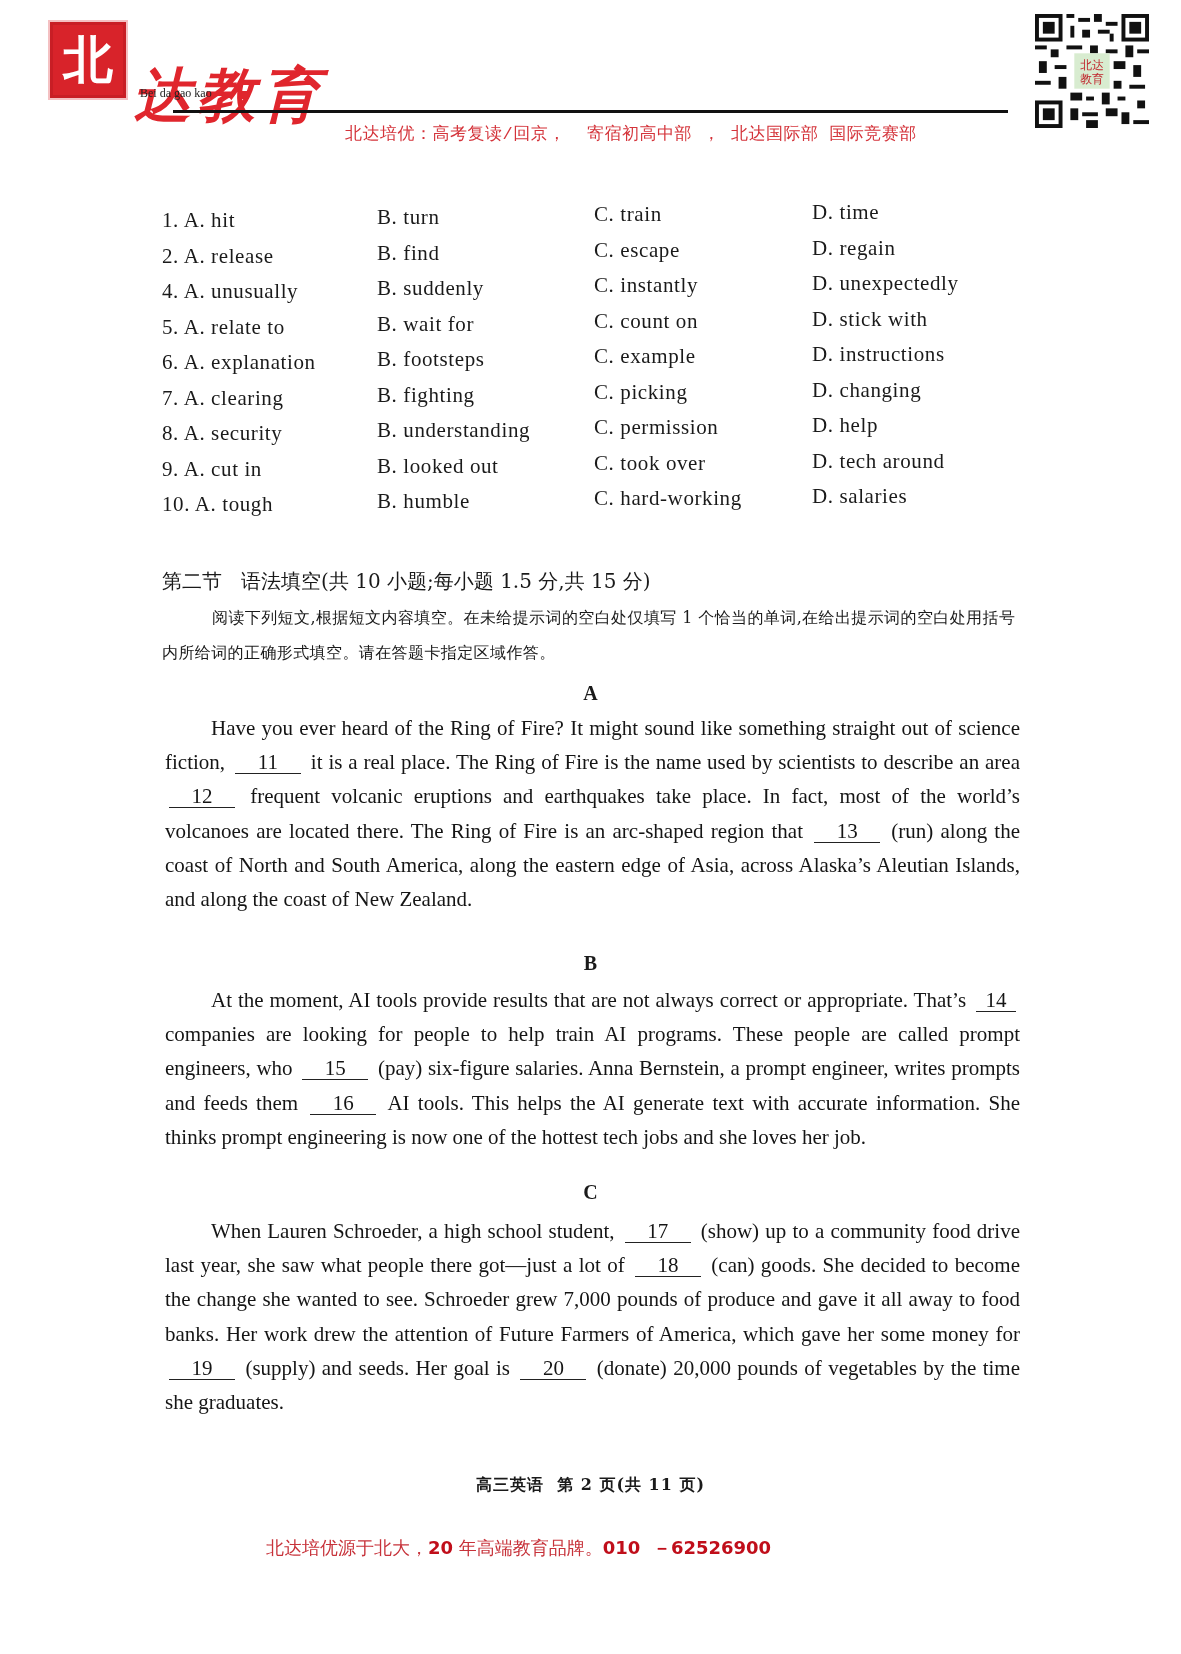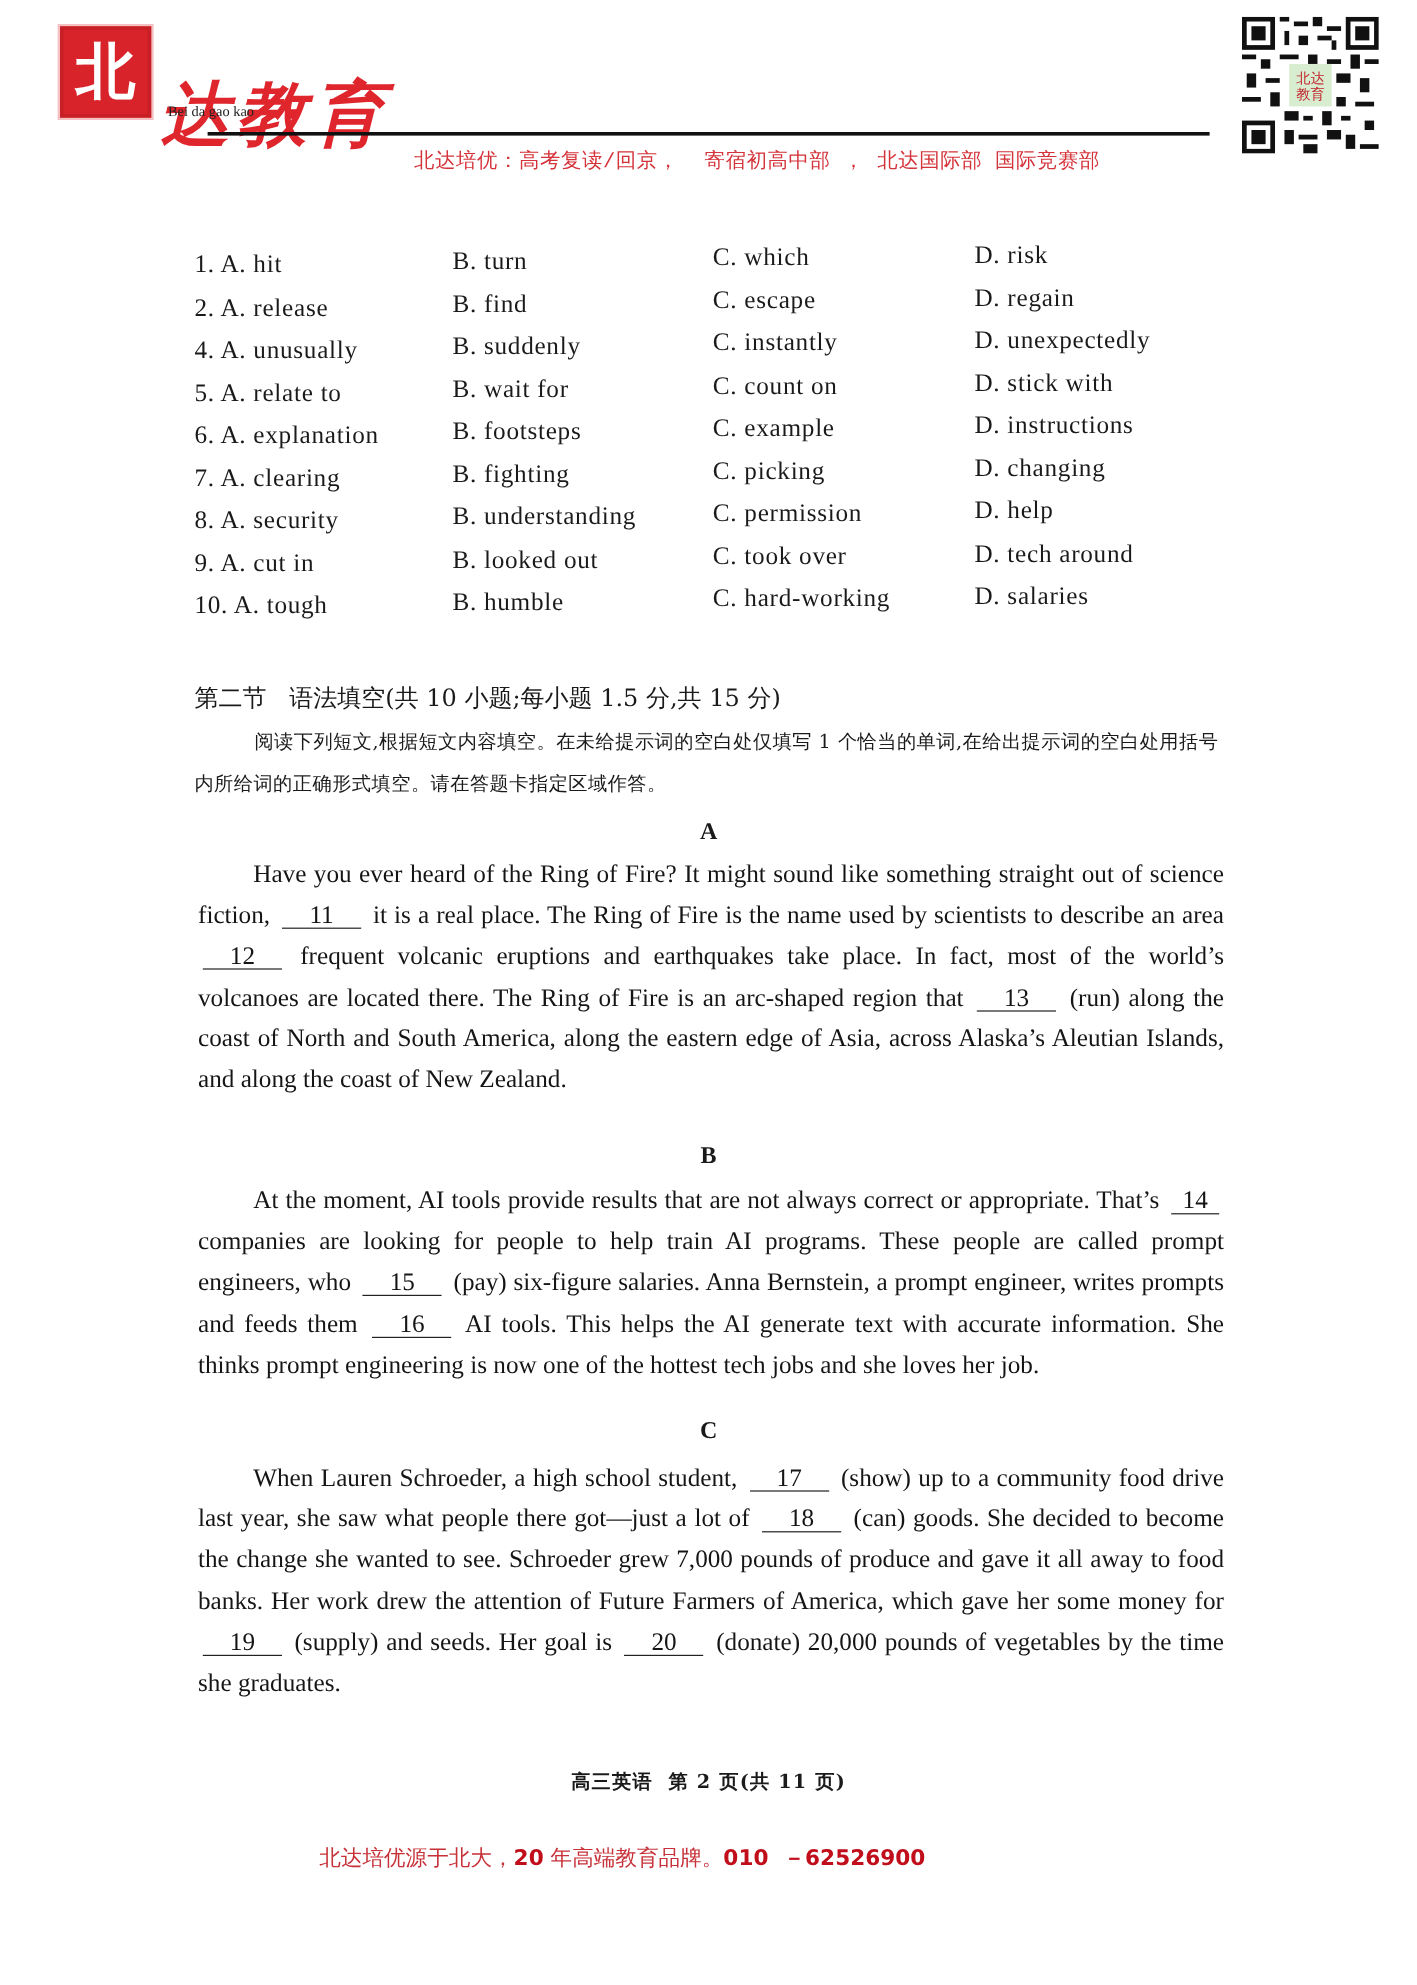--- a/index.html
+++ b/index.html
@@ -113,22 +113,22 @@
   </g>
   <rect x="10" y="10" width="9" height="9" fill="#d8ecd0"></rect>
   <text x="14.5" y="14" font-size="3" text-anchor="middle" fill="#c0262d" font-family="DejaVu Sans, sans-serif">北达</text>
   <text x="14.5" y="17.5" font-size="3" text-anchor="middle" fill="#c0262d" font-family="DejaVu Sans, sans-serif">教育</text>
 </svg>
 
 <div class="options">
   <div class="opt-row">
     <span class="col-a"><span style="position:static">1.</span> <span style="position:static">A. hit</span></span>
     <span class="col-b">B. turn</span>
-    <span class="col-c">C. which</span>
-    <span class="col-d">D. risk</span>
+    <span class="col-c">C. train</span>
+    <span class="col-d">D. time</span>
   </div>
   <div class="opt-row">
     <span class="col-a"><span style="position:static">2.</span> <span style="position:static">A. release</span></span>
     <span class="col-b">B. find</span>
     <span class="col-c">C. escape</span>
     <span class="col-d">D. regain</span>
   </div>
   <div class="opt-row">
     <span class="col-a"><span style="position:static">4.</span> <span style="position:static">A. unusually</span></span>
     <span class="col-b">B. suddenly</span>

